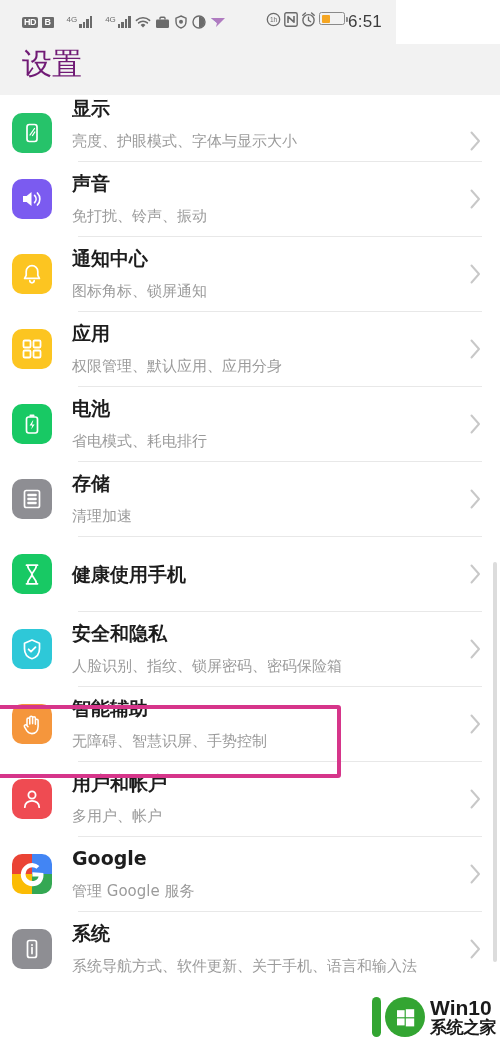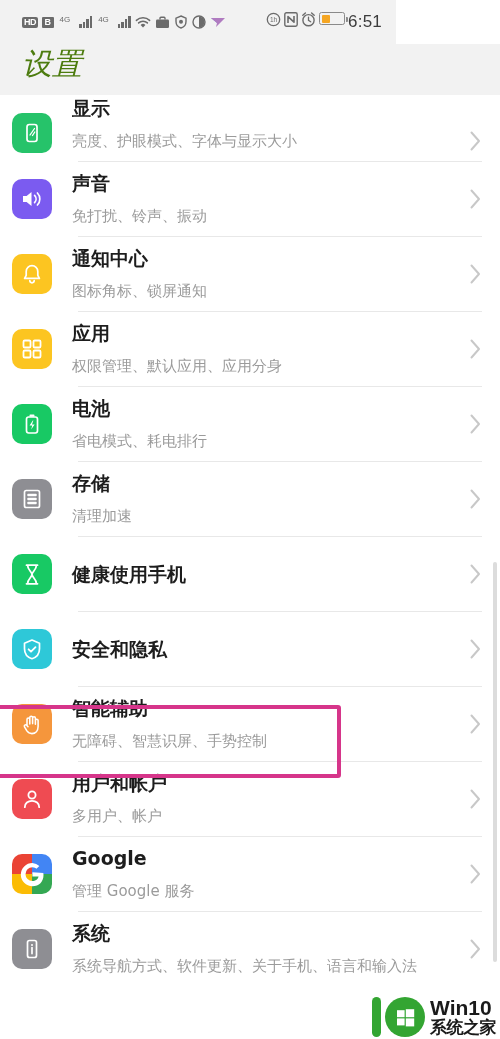--- a/index.html
+++ b/index.html
@@ -30,21 +30,21 @@
     font-size: 9px; font-weight: bold; color: #ffffff;
     background: #6b6b6b; border-radius: 2px;
     padding: 1px 2px; letter-spacing: -0.5px;
     line-height: 1;
   }
   .sim-b {
     font-size: 9px; font-weight: bold; color: #ffffff;
     background: #6b6b6b; border-radius: 1px;
     padding: 1px 2.5px; line-height: 1;
   }
-  .sig-group { display: inline-flex; align-items: flex-end; gap: 8px; margin-left: 2px; }
+  .sig-group { display: inline-flex; align-items: flex-end; gap: 1px; margin-left: 9px; }
   .sig-label { font-size: 8px; color: #6b6b6b; align-self: flex-start; line-height: 1; margin-right: 1px; }
   .bars { display: inline-flex; align-items: flex-end; gap: 1px; height: 12px; }
   .bars i { display: block; width: 2.5px; background: #6b6b6b; }
   .bars i:nth-child(1){ height: 4px; }
   .bars i:nth-child(2){ height: 6px; }
   .bars i:nth-child(3){ height: 9px; }
   .bars i:nth-child(4){ height: 12px; }
   .clock {
     font-size: 17px; color: #3c3c3c; letter-spacing: 0.2px;
     font-family: "Liberation Sans", sans-serif;
@@ -62,24 +62,23 @@
 
   
   .header {
     position: absolute; top: 44px; left: 0;
     width: 500px; height: 51px;
     background: #f2f2f2;
     display: flex; align-items: flex-start;
     padding-left: 22px;
   }
   .header h1 {
-    font-size: 30px; font-weight: normal; color: #4d7c0f;
+    font-size: 30px; font-weight: normal; color: #701a75;
     line-height: 40px;
     font-family: "DejaVu Sans", "Liberation Sans", sans-serif;
-    font-style: italic;
   }
 
   
   .list {
     position: absolute; top: 95px; left: 0;
     width: 500px; height: 944px;
     background: #ffffff;
     overflow: hidden;
   }
   .row {
@@ -390,20 +389,21 @@
       <div class="divider"></div>
       <div class="row">
         <div class="icon-wrap" style="background: rgb(46, 200, 216);">
           <svg width="22" height="23" viewBox="0 0 22 23">
             <path d="M11 2 18.5 5.3v5.4c0 4.8-3.2 8.6-7.5 10-4.3-1.4-7.5-5.2-7.5-10V5.3L11 2z" fill="none" stroke="#ffffff" stroke-width="1.7" stroke-linejoin="round"></path>
             <path d="M7.6 11.3 10 13.7l4.5-4.6" fill="none" stroke="#ffffff" stroke-width="1.8" stroke-linecap="round" stroke-linejoin="round"></path>
           </svg>
         </div>
         <div class="texts">
           <div class="title">安全和隐私</div>
+          <div class="subtitle">人脸识别、指纹、锁屏密码、密码保险箱</div>
         </div>
         <div class="chev">
           <svg width="13" height="24" viewBox="0 0 13 24">
             <path d="M2.5 3.5 10 12l-7.5 8.5" fill="none" stroke="#c8c8c8" stroke-width="2" stroke-linecap="round" stroke-linejoin="round"></path>
           </svg>
         </div>
       </div>
       <div class="divider"></div>
       <div class="row">
         <div class="icon-wrap" style="background: rgb(245, 150, 60);">

